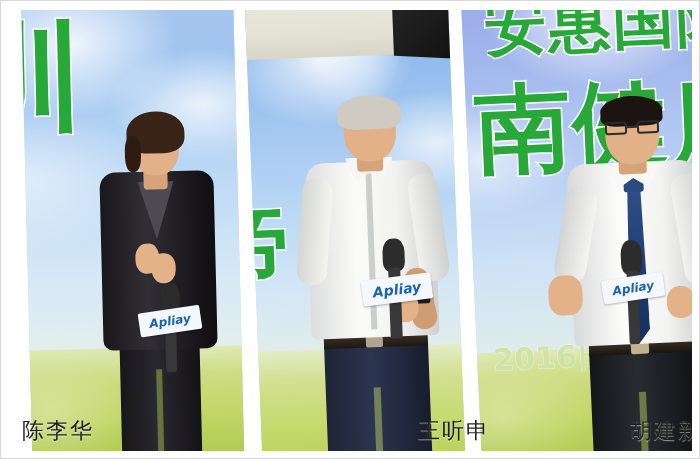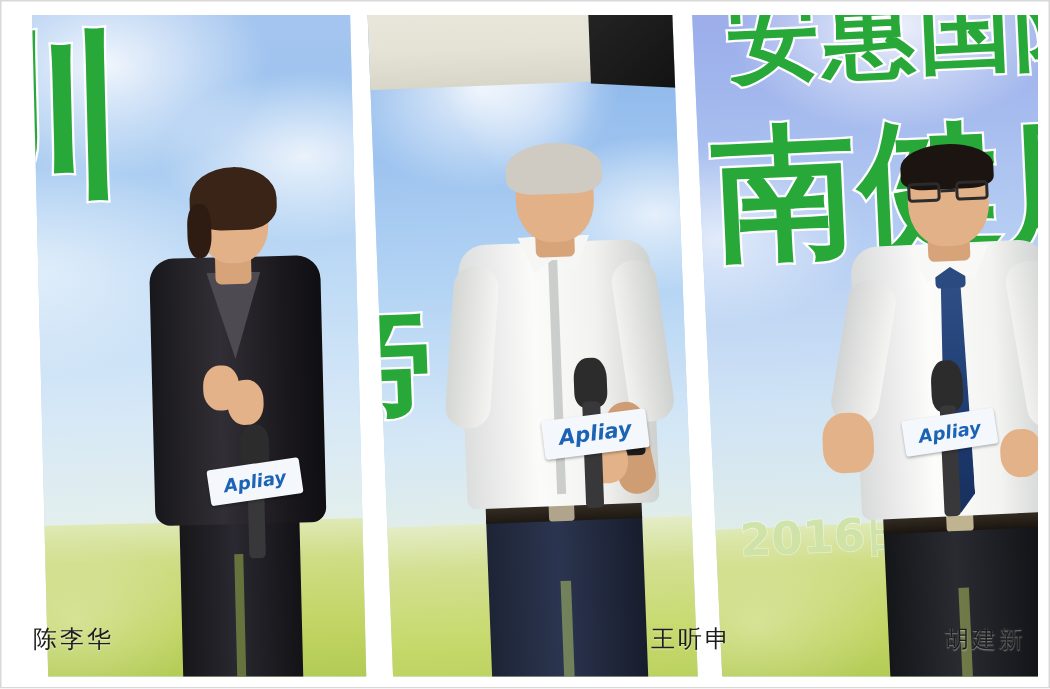--- a/index.html
+++ b/index.html
@@ -169,29 +169,29 @@
     font-style:italic;
     font-weight:700;
     line-height:1;
     white-space:nowrap;
   }
 
   
   .name-caption{
     position:absolute;
     color:#1d1d1d;
-    font-size:16px;
+    font-size:22px;
     letter-spacing:2px;
     font-weight:400;
     text-shadow:0 1px 1px rgba(255,255,255,.55);
     white-space:nowrap;
     font-family:"DejaVu Sans","Liberation Sans",sans-serif;
   }
   #name-1{ left:12px;  top:406px; }
-  #name-2{ left:424px; top:406px; }
+  #name-2{ left:408px; top:406px; }
   #name-3{ left:620px; top:406px; }
 </style>
 </head>
 <body>
 
 <div id="collage">
   <div id="photo-strip">
 
     <div class="panel" id="panel-1">
       <div class="panel-inner">

